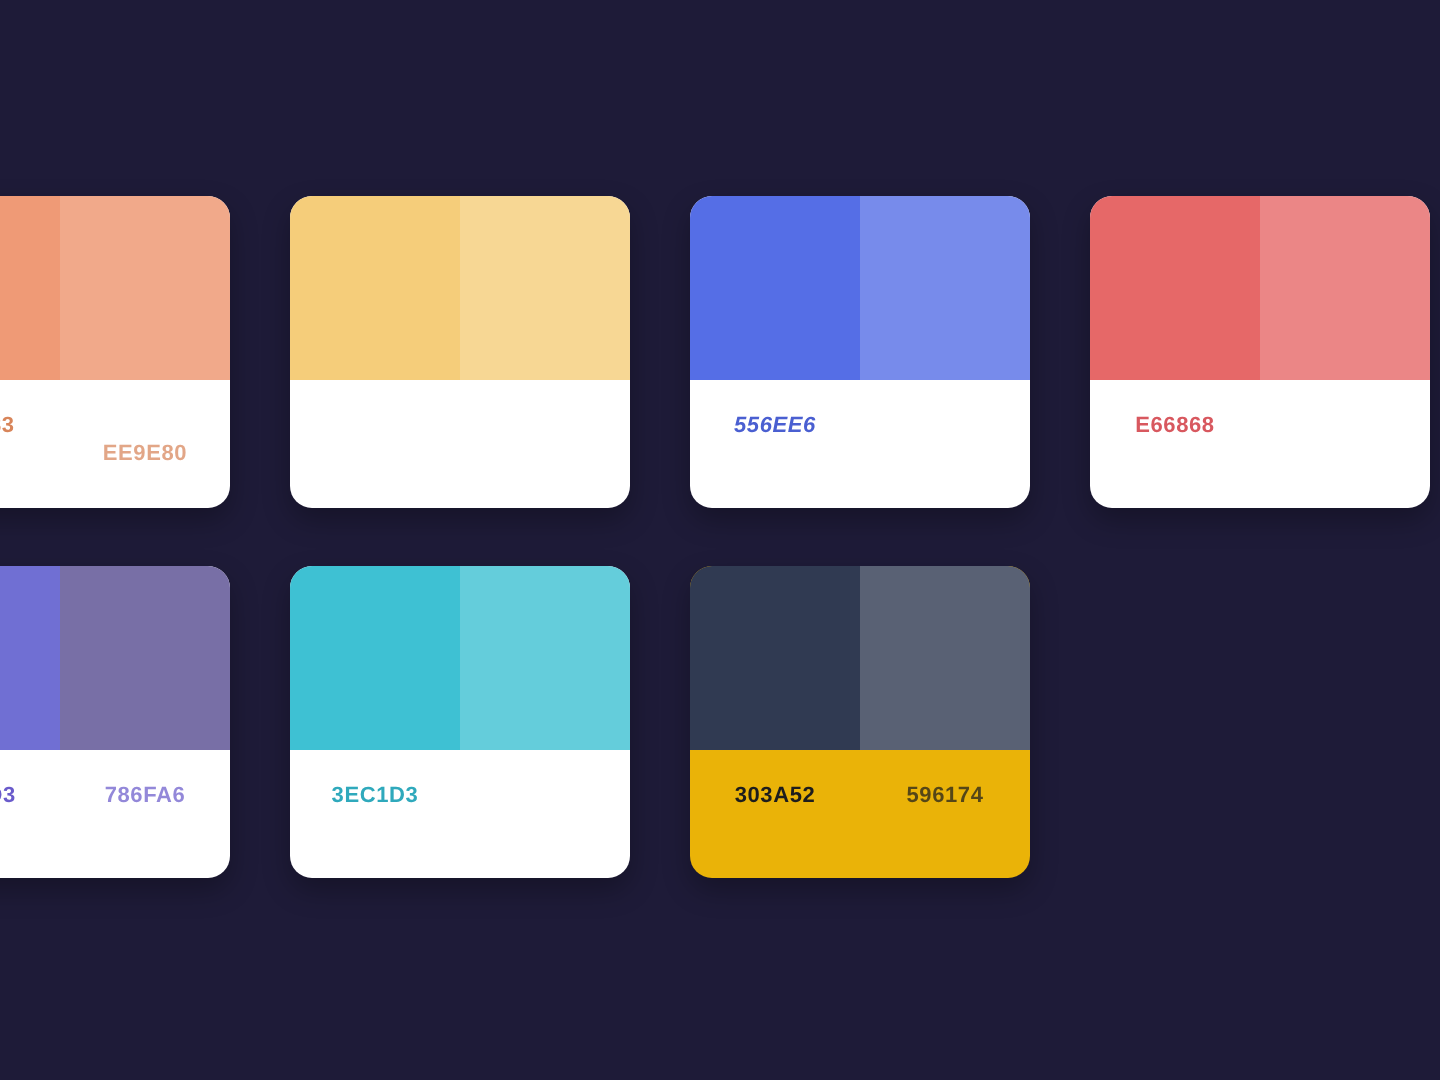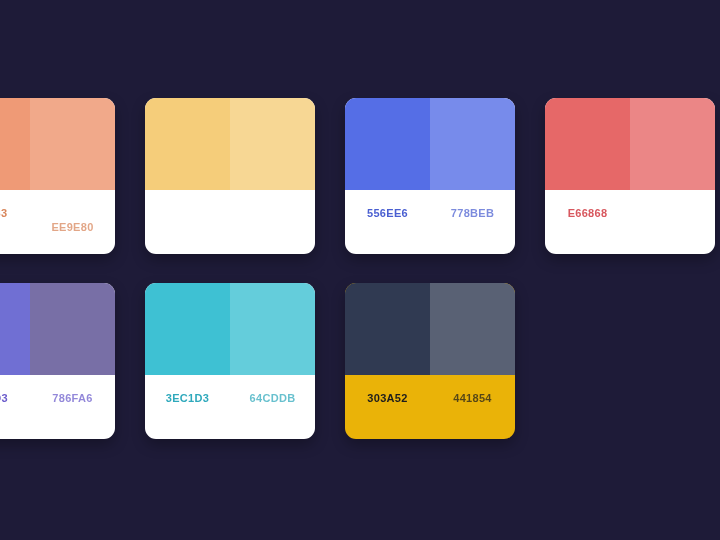--- a/index.html
+++ b/index.html
@@ -98,28 +98,27 @@
           <div class="hex-label" style="color: rgb(216, 133, 90);">E68683</div>
           <div class="hex-label" style="color: rgb(216, 133, 90); opacity: 0.72; margin-top: 28px;">EE9E80</div>
         </div>
       </div>
       <div class="palette-card" style="background: rgb(255, 255, 255);">
         <div class="swatch-pair">
           <div class="swatch" style="background: rgb(245, 205, 122);"></div>
           <div class="swatch" style="background: rgb(247, 215, 148);"></div>
         </div>
       </div>
-      <div class="palette-card" style="background: rgb(255, 255, 255);">
+      <div class="palette-card" style="background: rgb(255, 255, 255); font-style: italic;">
         <div class="swatch-pair">
           <div class="swatch" style="background: rgb(85, 110, 230);"></div>
           <div class="swatch" style="background: rgb(119, 139, 235);"></div>
         </div>
         <div class="label-row">
           <div class="hex-label" style="color: rgb(74, 95, 209);">556EE6</div>
-          <div class="hex-label" style="color: rgb(74, 95, 209); opacity: 0.72;">778BEB</div>
         </div>
       </div>
       <div class="palette-card" style="background: rgb(255, 255, 255); align-items: flex-end;">
         <div class="swatch-pair">
           <div class="swatch" style="background: rgb(230, 104, 104);"></div>
           <div class="swatch" style="background: rgb(235, 134, 134);"></div>
         </div>
         <div class="label-row">
           <div class="hex-label" style="color: rgb(216, 88, 95);">E66868</div>
         </div>
@@ -136,28 +135,27 @@
           <div class="hex-label" style="color: rgb(106, 91, 203); opacity: 0.72;">786FA6</div>
         </div>
       </div>
       <div class="palette-card" style="background: rgb(255, 255, 255);">
         <div class="swatch-pair">
           <div class="swatch" style="background: rgb(62, 193, 211);"></div>
           <div class="swatch" style="background: rgb(100, 205, 219);"></div>
         </div>
         <div class="label-row">
           <div class="hex-label" style="color: rgb(47, 169, 188);">3EC1D3</div>
-          <div class="hex-label" style="color: rgb(47, 169, 188); opacity: 0.72;">64CDDB</div>
         </div>
       </div>
       <div class="palette-card" style="background: #eab308;">
         <div class="swatch-pair">
           <div class="swatch" style="background: rgb(48, 58, 82);"></div>
           <div class="swatch" style="background: rgb(89, 97, 116);"></div>
         </div>
         <div class="label-row">
           <div class="hex-label" style="color: rgb(29, 29, 29);">303A52</div>
-          <div class="hex-label" style="color: rgb(29, 29, 29); opacity: 0.72;">441854</div>
+          <div class="hex-label" style="color: rgb(29, 29, 29); opacity: 0.72;">596174</div>
         </div>
       </div>
     </div>
 
 </div>
 
 </body></html>

